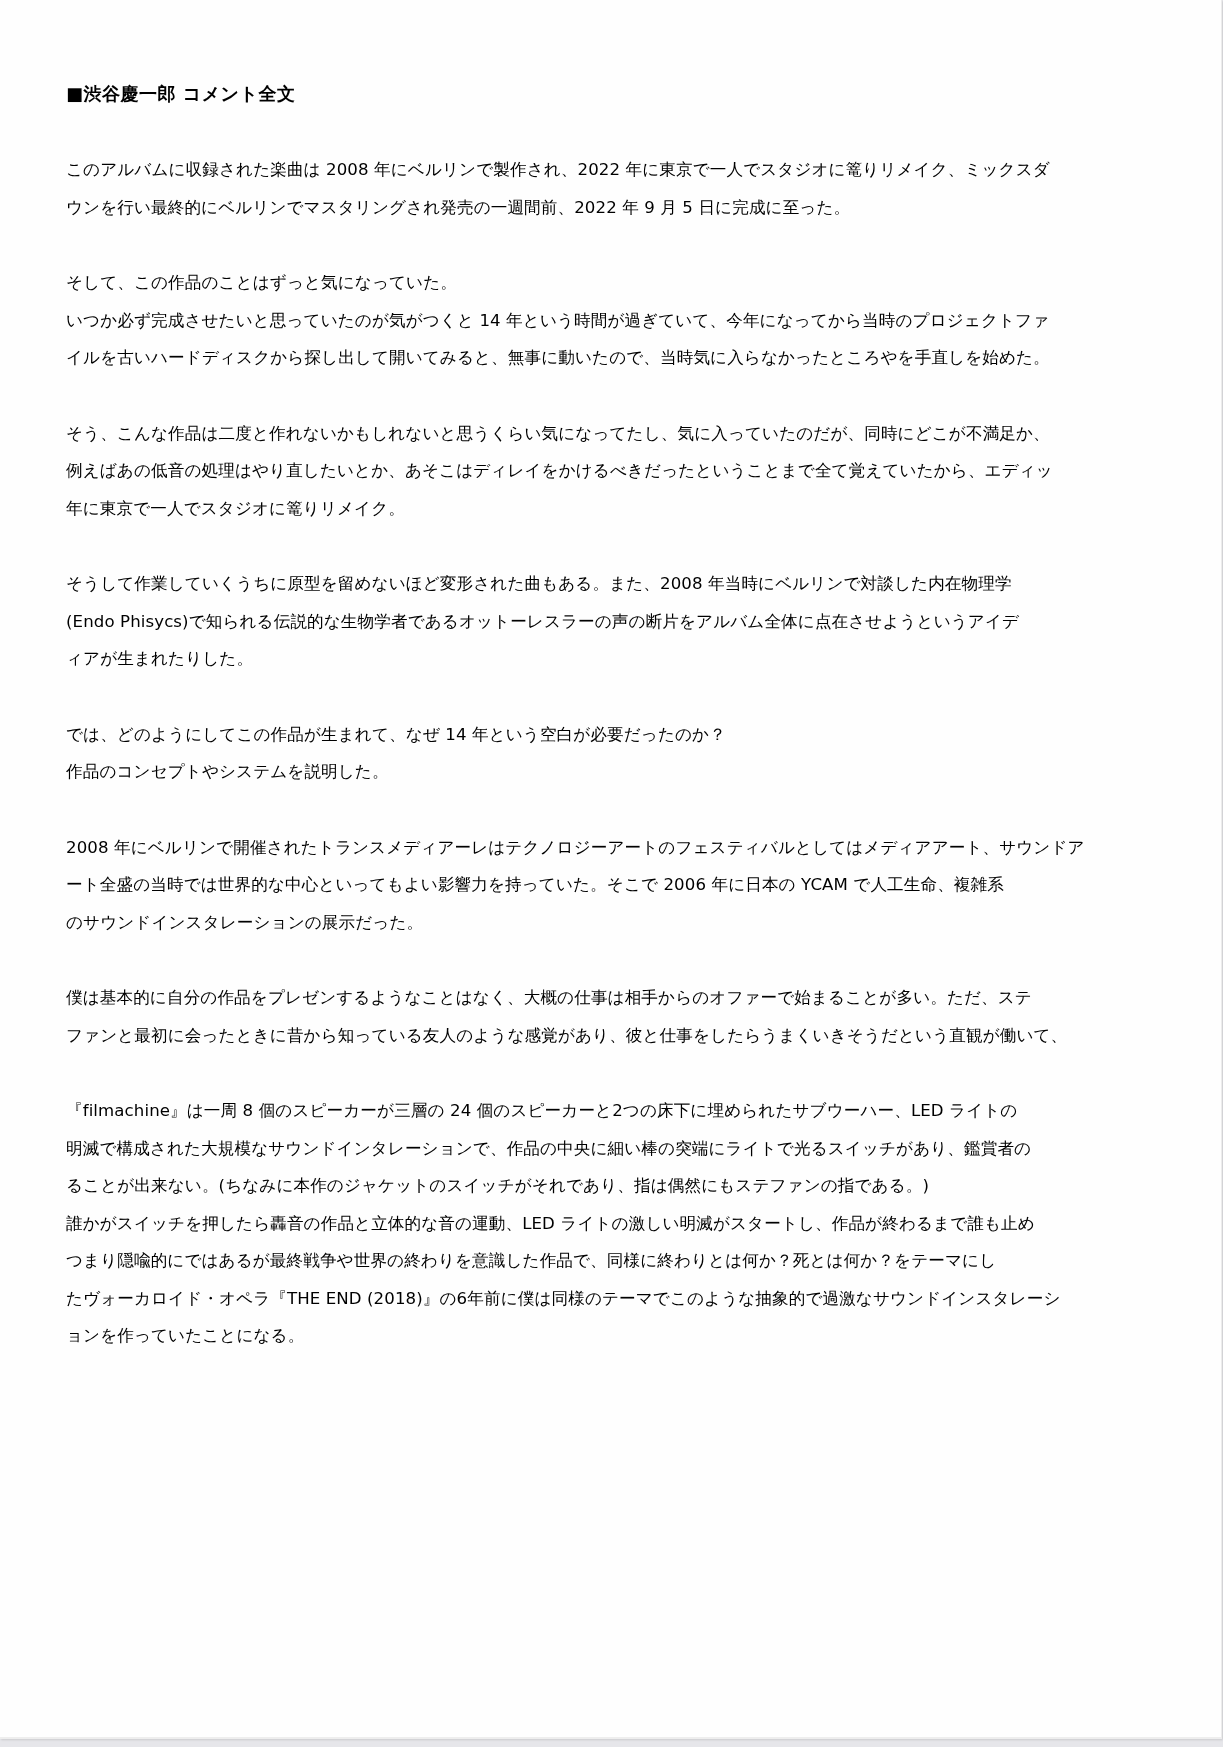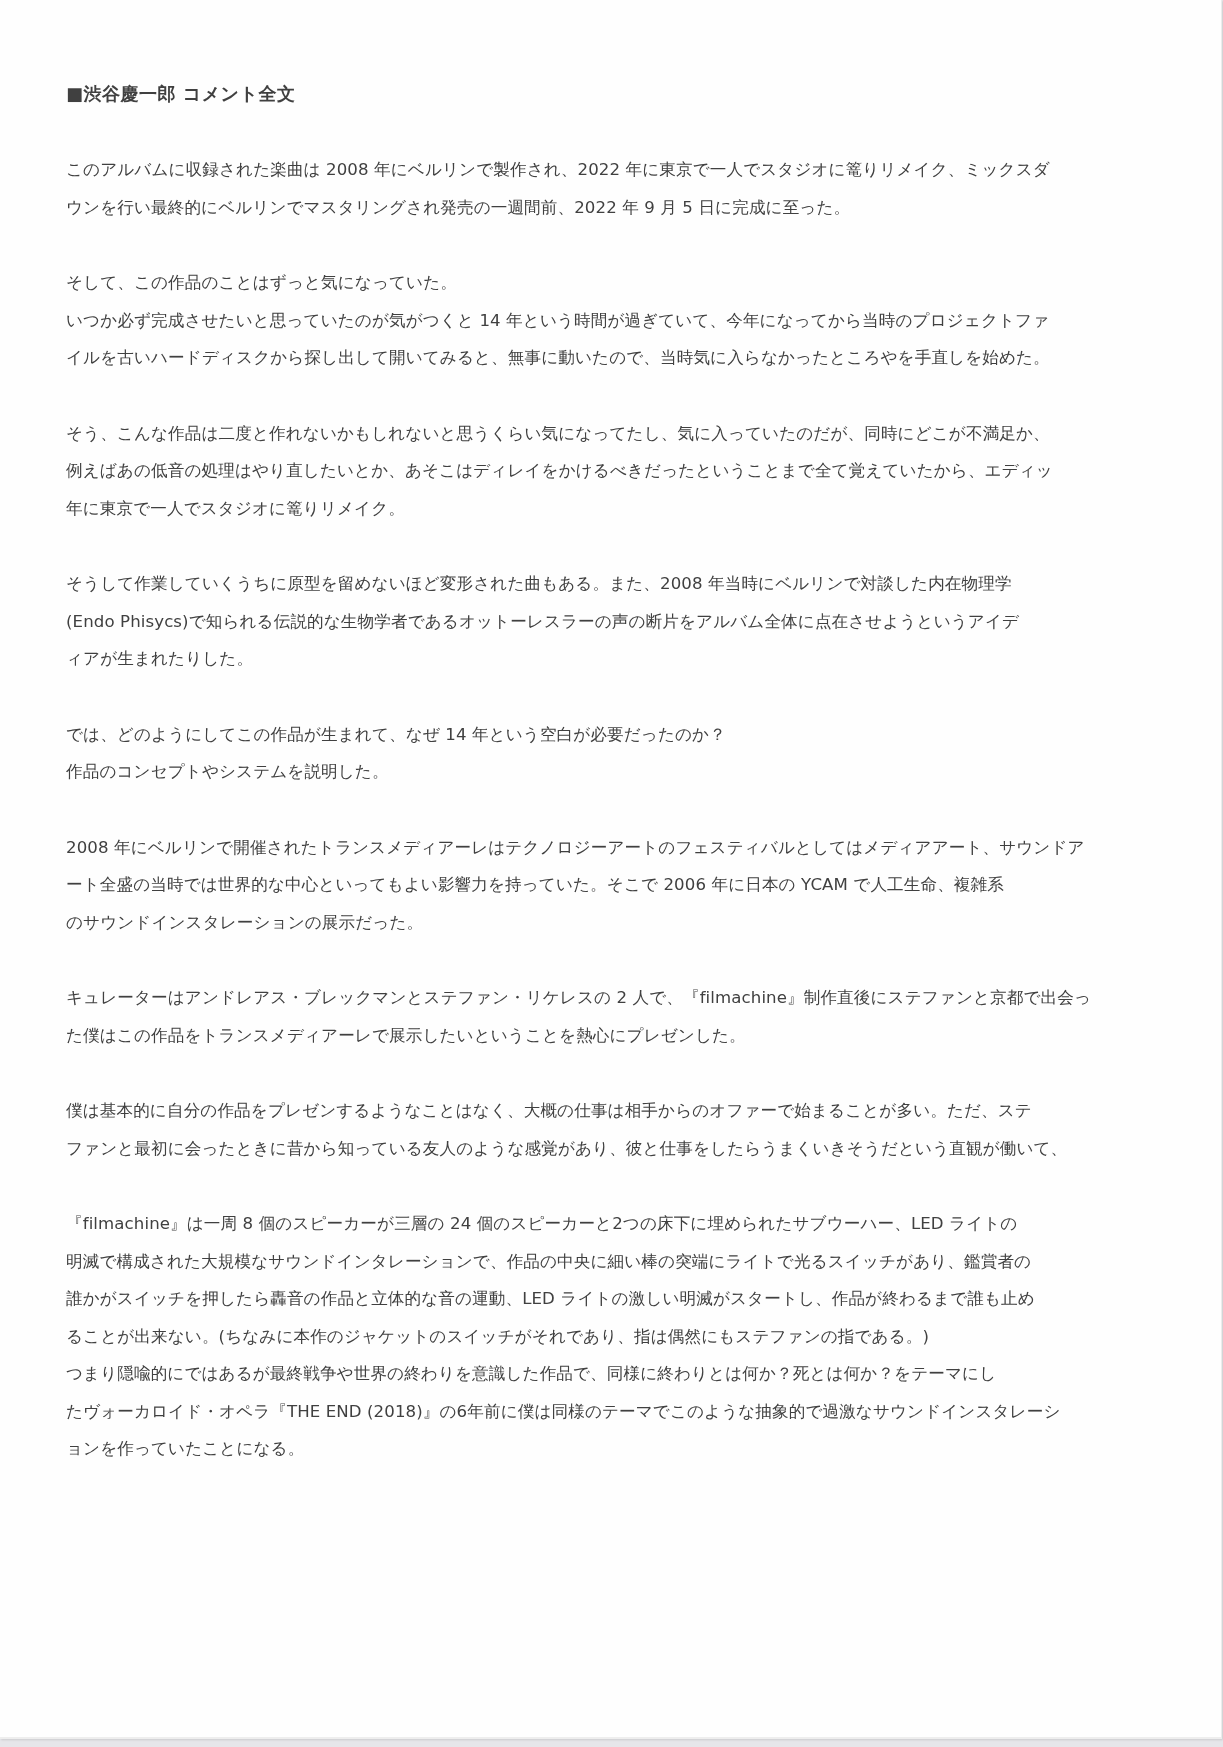--- a/index.html
+++ b/index.html
@@ -20,21 +20,21 @@
     box-shadow: 1px 1px 2px rgba(0,0,0,0.12);
     border-right: 1px solid #ececec;
     border-bottom: 2px solid #eeeeee;
   }
   .content {
     position: absolute;
     left: 66px;
     top: 80px;
     width: 1100px;
     font-family: "DejaVu Sans", "Liberation Sans", sans-serif;
-    color: #404040;
+    color: #000000;
   }
   .heading {
     font-size: 18px;
     font-weight: bold;
     letter-spacing: 0.5px;
     margin: 0 0 43px 0;
     line-height: 28px;
   }
   .para {
     margin: 0 0 38px 0;
@@ -81,33 +81,29 @@
       <span class="line">では、どのようにしてこの作品が生まれて、なぜ 14 年という空白が必要だったのか？</span>
       <span class="line">作品のコンセプトやシステムを説明した。</span>
     </p>
 
     <p class="para">
       <span class="line">2008 年にベルリンで開催されたトランスメディアーレはテクノロジーアートのフェスティバルとしてはメディアアート、サウンドア</span>
       <span class="line">ート全盛の当時では世界的な中心といってもよい影響力を持っていた。そこで 2006 年に日本の YCAM で人工生命、複雑系</span>
       <span class="line">のサウンドインスタレーションの展示だった。</span>
     </p>
 
-    <p class="para">
-      <span class="line">キュレーターはアンドレアス・ブレックマンとステファン・リケレスの 2 人で、『filmachine』制作直後にステファンと京都で出会っ</span>
-      <span class="line">た僕はこの作品をトランスメディアーレで展示したいということを熱心にプレゼンした。</span>
-    </p>
 
     <p class="para">
       <span class="line">僕は基本的に自分の作品をプレゼンするようなことはなく、大概の仕事は相手からのオファーで始まることが多い。ただ、ステ</span>
       <span class="line">ファンと最初に会ったときに昔から知っている友人のような感覚があり、彼と仕事をしたらうまくいきそうだという直観が働いて、</span>
     </p>
 
     <p class="para">
       <span class="line">『filmachine』は一周 8 個のスピーカーが三層の 24 個のスピーカーと2つの床下に埋められたサブウーハー、LED ライトの</span>
       <span class="line">明滅で構成された大規模なサウンドインタレーションで、作品の中央に細い棒の突端にライトで光るスイッチがあり、鑑賞者の</span>
+      <span class="line">ることが出来ない。(ちなみに本作のジャケットのスイッチがそれであり、指は偶然にもステファンの指である。)</span>
       <span class="line">誰かがスイッチを押したら轟音の作品と立体的な音の運動、LED ライトの激しい明滅がスタートし、作品が終わるまで誰も止め</span>
-      <span class="line">ることが出来ない。(ちなみに本作のジャケットのスイッチがそれであり、指は偶然にもステファンの指である。)</span>
       <span class="line">つまり隠喩的にではあるが最終戦争や世界の終わりを意識した作品で、同様に終わりとは何か？死とは何か？をテーマにし</span>
       <span class="line">たヴォーカロイド・オペラ『THE END (2018)』の6年前に僕は同様のテーマでこのような抽象的で過激なサウンドインスタレーシ</span>
       <span class="line">ョンを作っていたことになる。</span>
     </p>
   </div>
 </div>
 
 </body></html>

